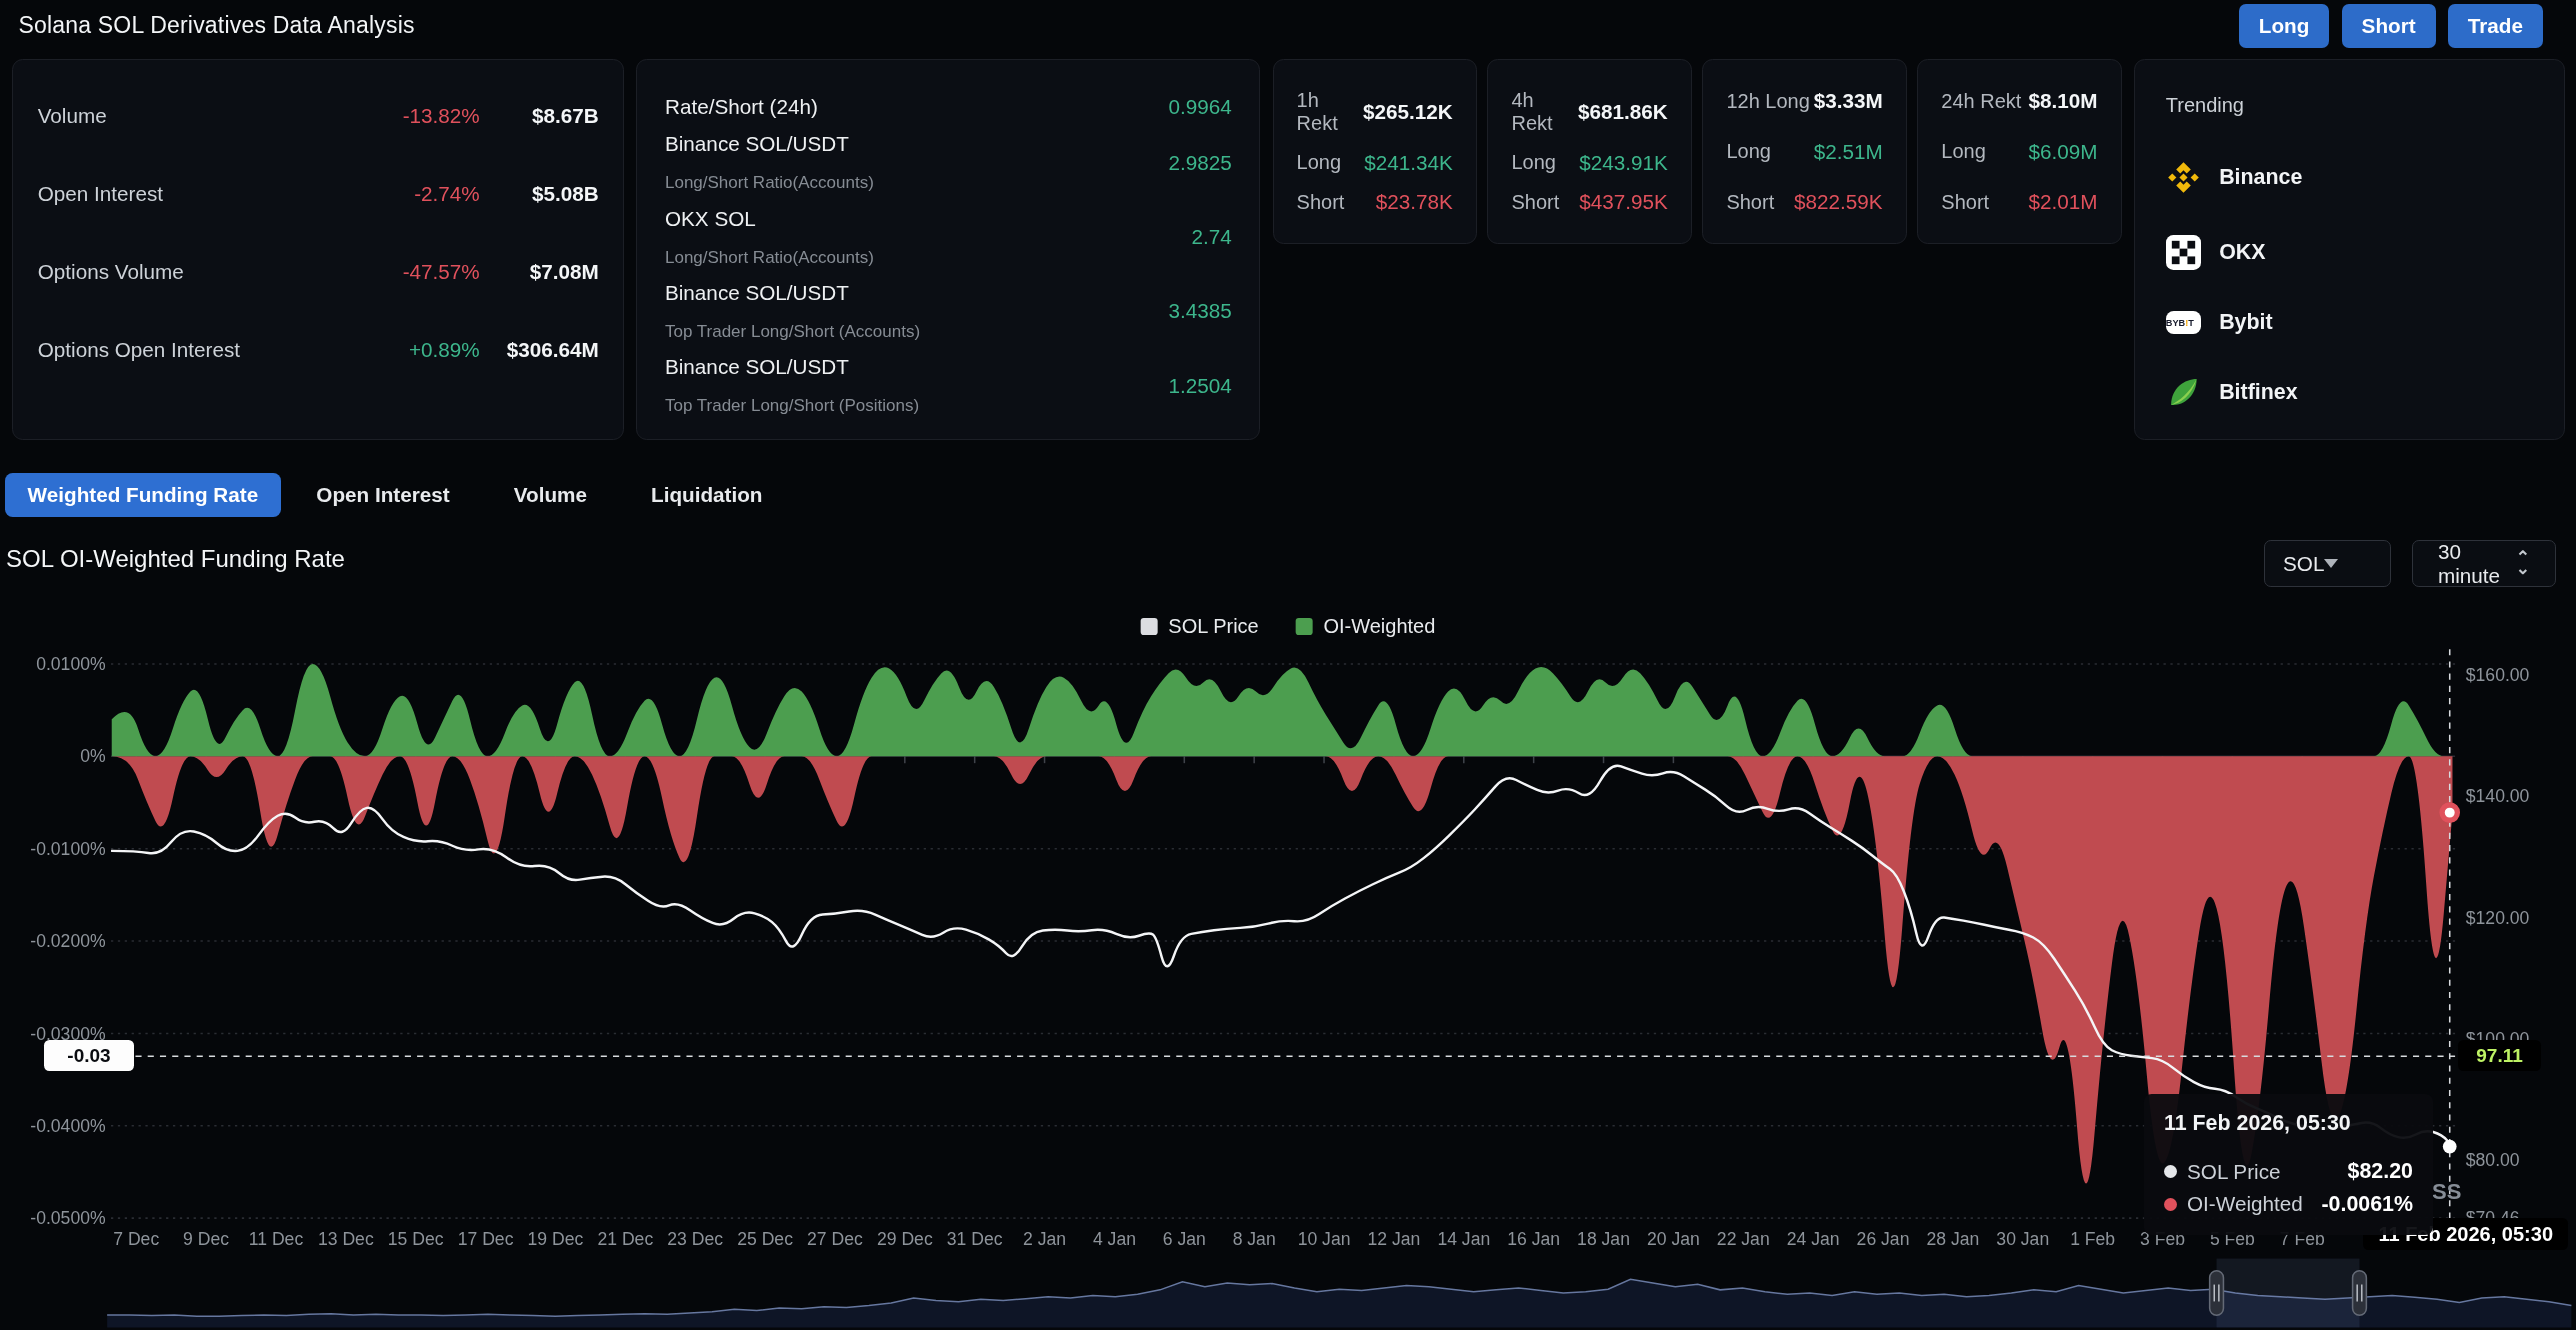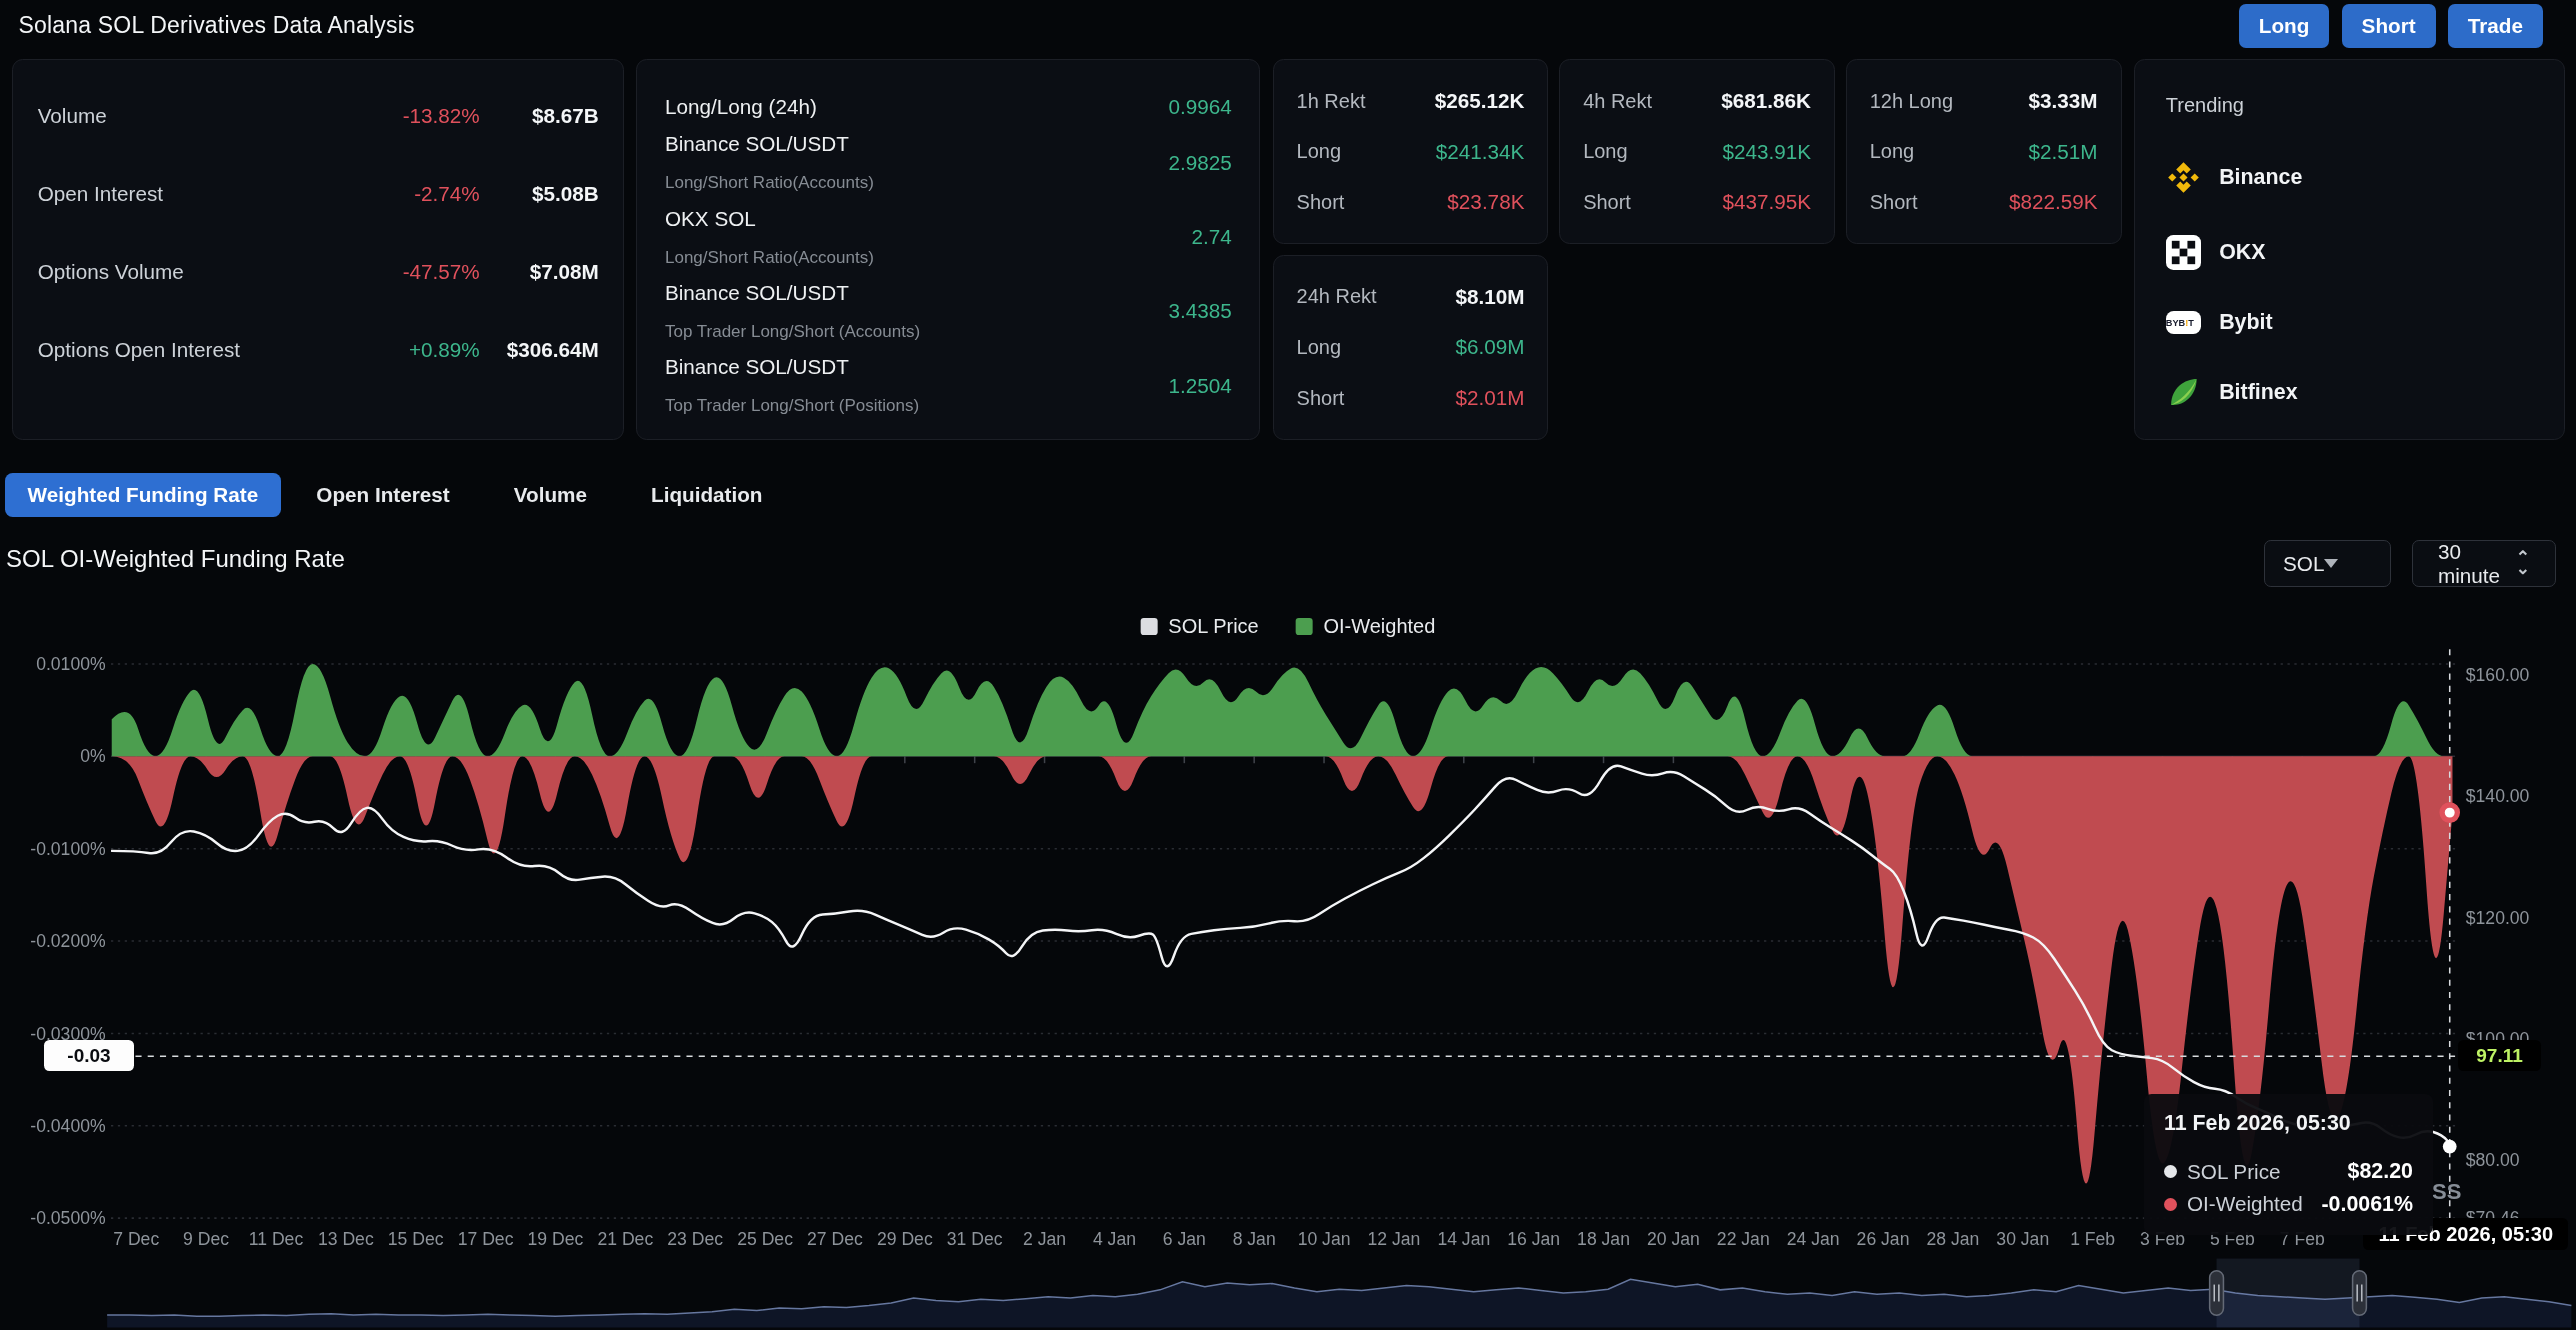--- a/index.html
+++ b/index.html
@@ -23,21 +23,21 @@
   .stat-row{display:flex;align-items:center}
   .stat-label{flex:1;font-size:20.7px;color:#cdd2d8}
   .stat-pct{min-width:115px;text-align:right;font-size:20.7px;font-weight:500}
   .stat-val{min-width:119px;text-align:right;font-size:20.7px;font-weight:700;color:#f4f6f8}
   .ratio-card{flex:0 0 624px;padding:35px 27.6px 23px 27.6px;display:flex;flex-direction:column;justify-content:space-between}
   .ratio-row{display:flex;align-items:center}
   .ratio-text{flex:1}
   .ratio-title{font-size:20.7px;color:#eef0f2}
   .ratio-sub{font-size:17px;color:#868c94;margin-top:17px}
   .ratio-val{font-size:20.7px;font-weight:500;text-align:right}
-  .rekt-wrap{flex:0 0 849px;display:grid;grid-template-columns:1fr 1fr 1fr;grid-template-rows:1fr 1fr;gap:10.7px}
+  .rekt-wrap{flex:0 0 849px;display:grid;grid-template-columns:1fr 1fr 1fr 1fr;grid-template-rows:1fr 1fr;gap:10.7px}
   .rekt-card{padding:29px 23px;display:flex;flex-direction:column;justify-content:space-between}
   .rekt-row{display:flex;align-items:center}
   .rekt-label{flex:1;font-size:20px;color:#b3b8bf}
   .rekt-total{font-size:20.7px;font-weight:700;color:#f4f6f8}
   .rekt-amt{font-size:20.7px;font-weight:500}
   .trend-card{flex:1;padding:34px 31px;display:flex;flex-direction:column;gap:43px}
   .trend-title{font-size:20px;color:#ccd1d7}
   .trend-item{display:flex;align-items:center;gap:18.4px;cursor:pointer}
   .trend-icon{width:35px;height:35px;flex:0 0 35px;display:flex;align-items:center;justify-content:center}
   .trend-icon svg{width:35px;height:35px}
@@ -109,21 +109,21 @@
       </div>
       <div class="stat-row">
         <span class="stat-label">Options Open Interest</span>
         <span class="stat-pct" style="color: rgb(61, 182, 140);">+0.89%</span>
         <span class="stat-val">$306.64M</span>
       </div>
     </div>
   <div class="card ratio-card" id="ratio-card">
       <div class="ratio-row">
         <div class="ratio-text">
-          <div class="ratio-title">Long/Long (24h)</div>
+          <div class="ratio-title">Rate/Short (24h)</div>
         </div>
         <div class="ratio-val" style="color: rgb(61, 182, 140);">0.9964</div>
       </div>
       <div class="ratio-row">
         <div class="ratio-text">
           <div class="ratio-title">Binance SOL/USDT</div>
           <div class="ratio-sub">Long/Short Ratio(Accounts)</div>
         </div>
         <div class="ratio-val" style="color: rgb(61, 182, 140);">2.9825</div>
       </div>

